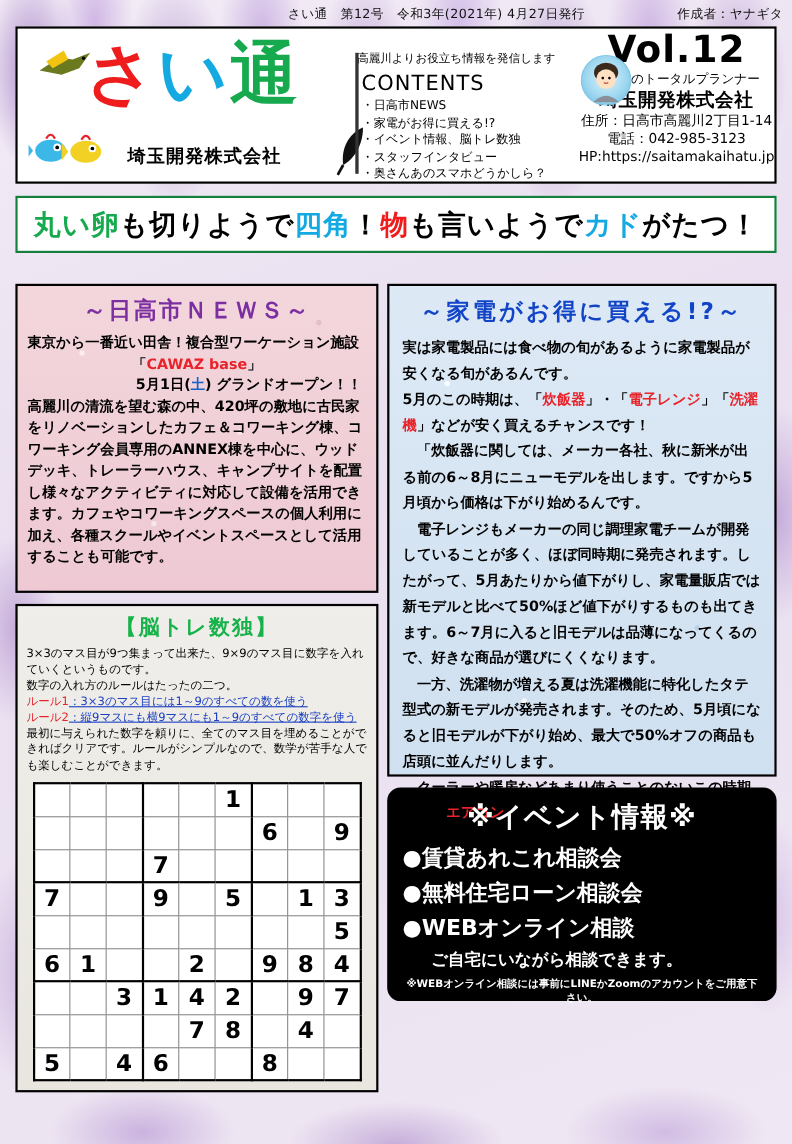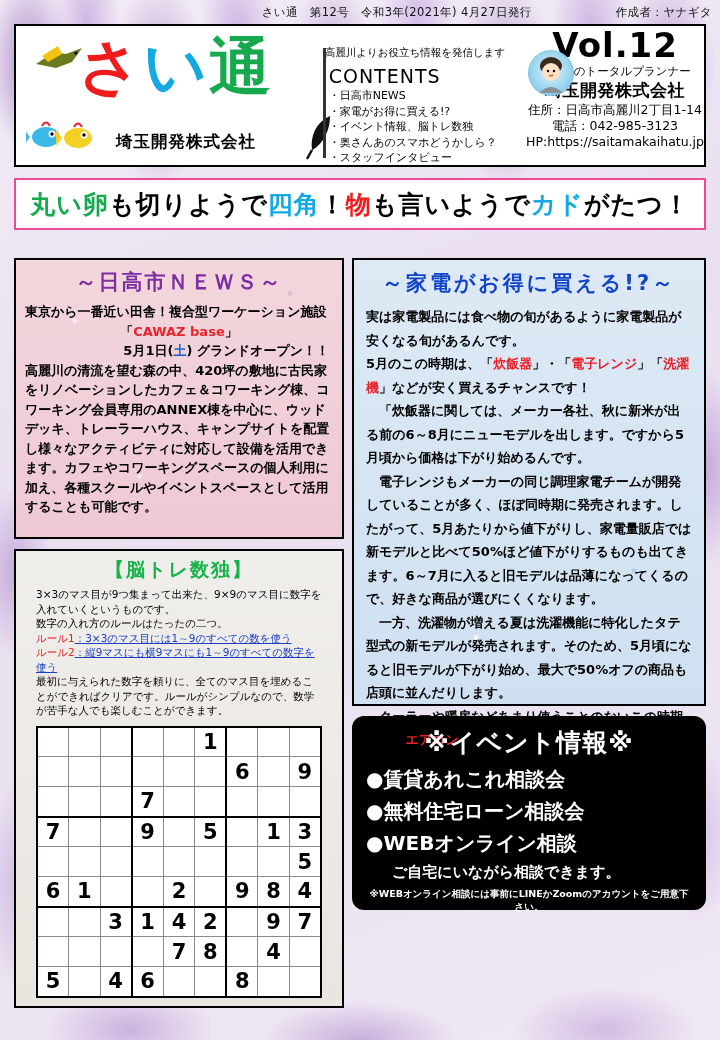--- a/index.html
+++ b/index.html
@@ -84,21 +84,21 @@
   .addr, .tel, .hp { font-size: 12.5px; color: #000; line-height: 16px; white-space: nowrap; }
   .avatar {
     position: absolute; left: 2px; top: 24px; width: 46px; height: 46px; border-radius: 50%;
     background: radial-gradient(circle at 50% 45%, #dff2fb 0%, #9fd8f0 55%, #63b9e0 100%);
     border: 1px solid #7fc4e4;
   }
 
   
   .headline {
     position: absolute; left: 14px; top: 178px; width: 692px; height: 52px;
-    background: #fff; border: 2px solid #ec4899;
+    background: #fff; border: 2px solid #15803d;
     display: flex; align-items: center; justify-content: center;
     font-size: 25px; font-weight: 700; white-space: nowrap; letter-spacing: 1px;
   }
   .headline .g { color: #16a94e; }
   .headline .b { color: #14a9e0; }
   .headline .r { color: #ee1c1c; }
   .headline .k { color: #000; }
 
   
   .col-left  { position: absolute; left: 14px;  top: 258px; width: 330px; }
@@ -121,21 +121,21 @@
     letter-spacing: 2px; margin: 2px 0 6px;
   }
   .news p { font-size: 13px; font-weight: 700; color: #000; line-height: 19.5px; }
   .news .center { text-align: center; }
   .news .right { text-align: right; padding-right: 4px; }
   .cawaz { color: #e8232a; }
   .sat { color: #1464c8; }
 
   
   .sudoku-box {
-    margin-top: 10px; padding: 4px 20px 8px;
+    margin-top: 10px; padding: 4px 8px 8px;
     background:
       radial-gradient(circle at 25% 30%, rgba(255,255,255,.7) 0 2px, rgba(0,0,0,0) 3px),
       radial-gradient(circle at 70% 65%, rgba(0,0,0,.05) 0 2px, rgba(0,0,0,0) 3px),
       linear-gradient(#f0eeea, #e9e6e0);
   }
   .sudoku-box h2 {
     text-align: center; font-size: 19px; font-weight: 700; color: #18b24a;
     letter-spacing: 2px; margin: 2px 0 4px;
   }
   .srule { font-size: 10.5px; font-weight: 400; color: #000; line-height: 14.5px; }
@@ -235,22 +235,22 @@
   </div>
 
   <div class="mh-mid">
     <div class="divider-v"></div>
     <div class="tagline">高麗川よりお役立ち情報を発信します</div>
     <div class="contents-title">CONTENTS</div>
     <ul class="contents-list">
       <li>・日高市NEWS</li>
       <li>・家電がお得に買える!?</li>
       <li>・イベント情報、脳トレ数独</li>
+      <li>・スタッフインタビュー</li>
       <li>・奥さんあのスマホどうかしら？</li>
-      <li>・スタッフインタビュー</li>
     </ul>
   </div>
 
   <div class="mh-right">
     <div class="avatar">
       <svg width="44" height="44" viewBox="0 0 44 44">
         <ellipse cx="22" cy="15" rx="11" ry="9" fill="#3a2a1c"></ellipse>
         <circle cx="22" cy="21" r="9" fill="#ffe0c2"></circle>
         <circle cx="19" cy="20" r="1.2" fill="#000"></circle>
           <circle cx="25" cy="20" r="1.2" fill="#000"></circle>

